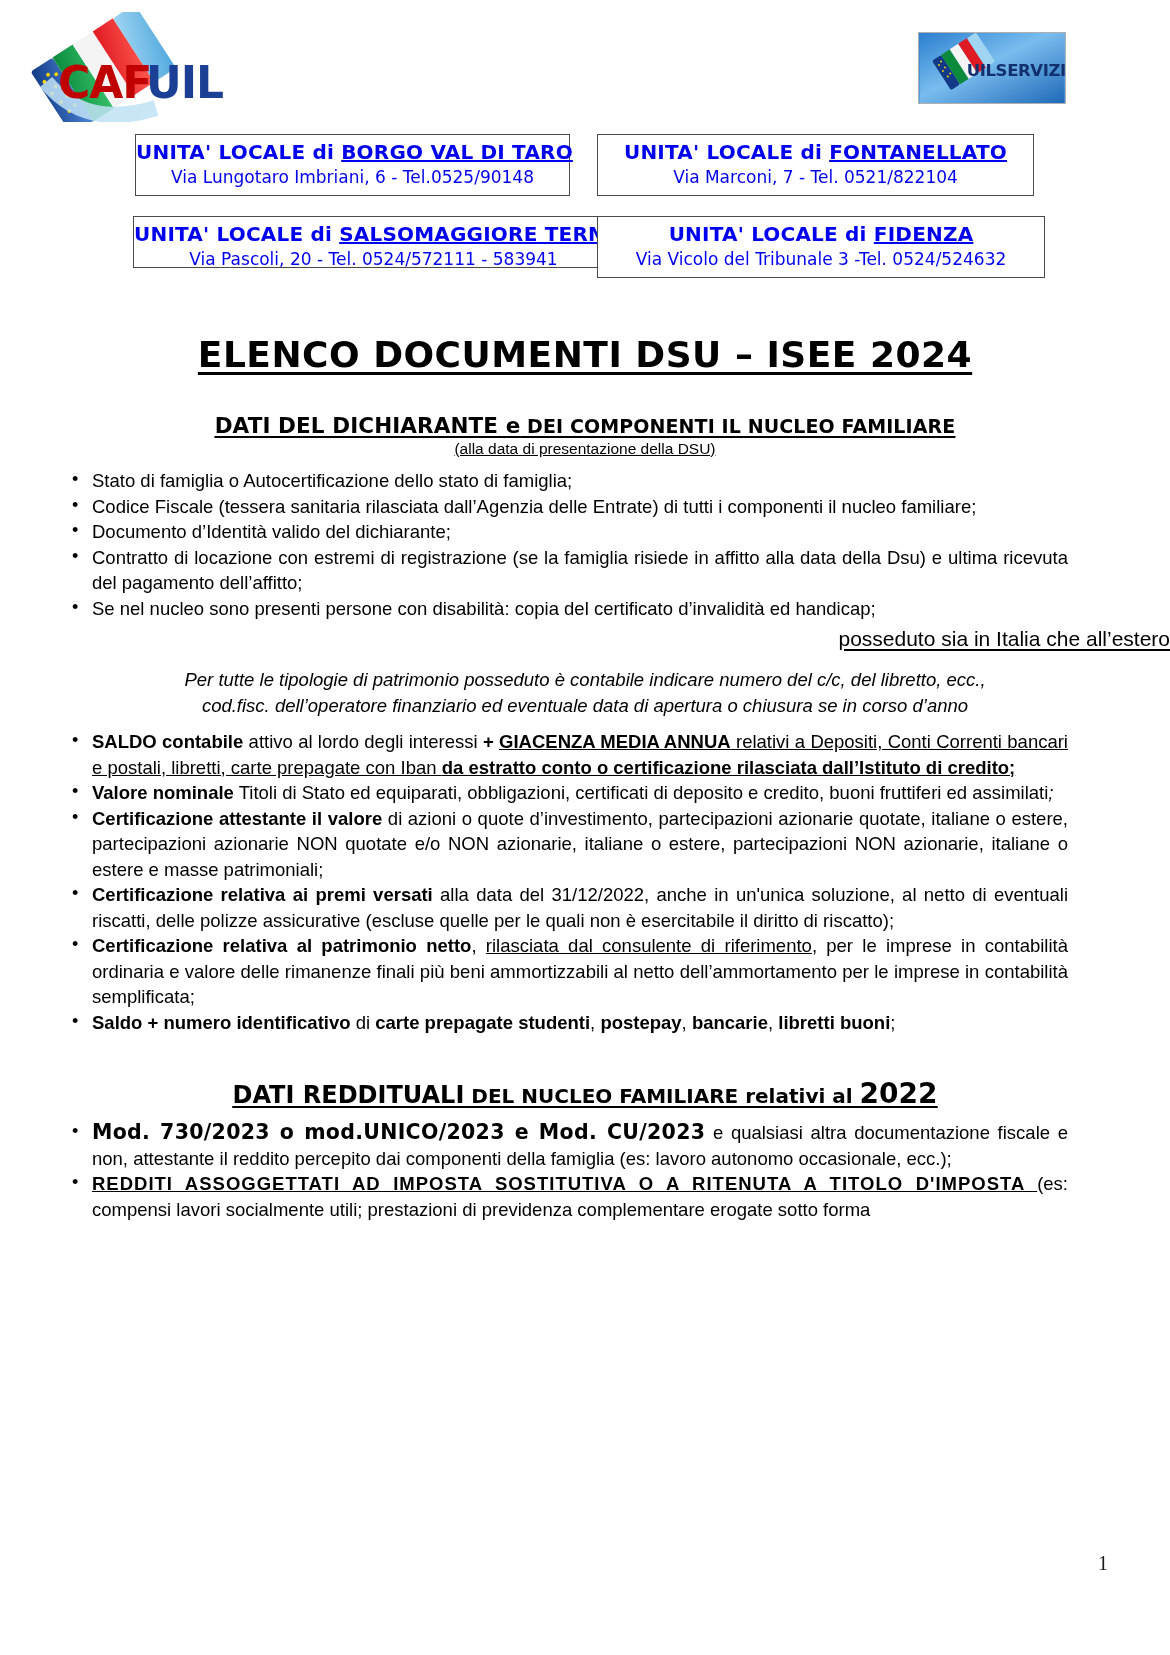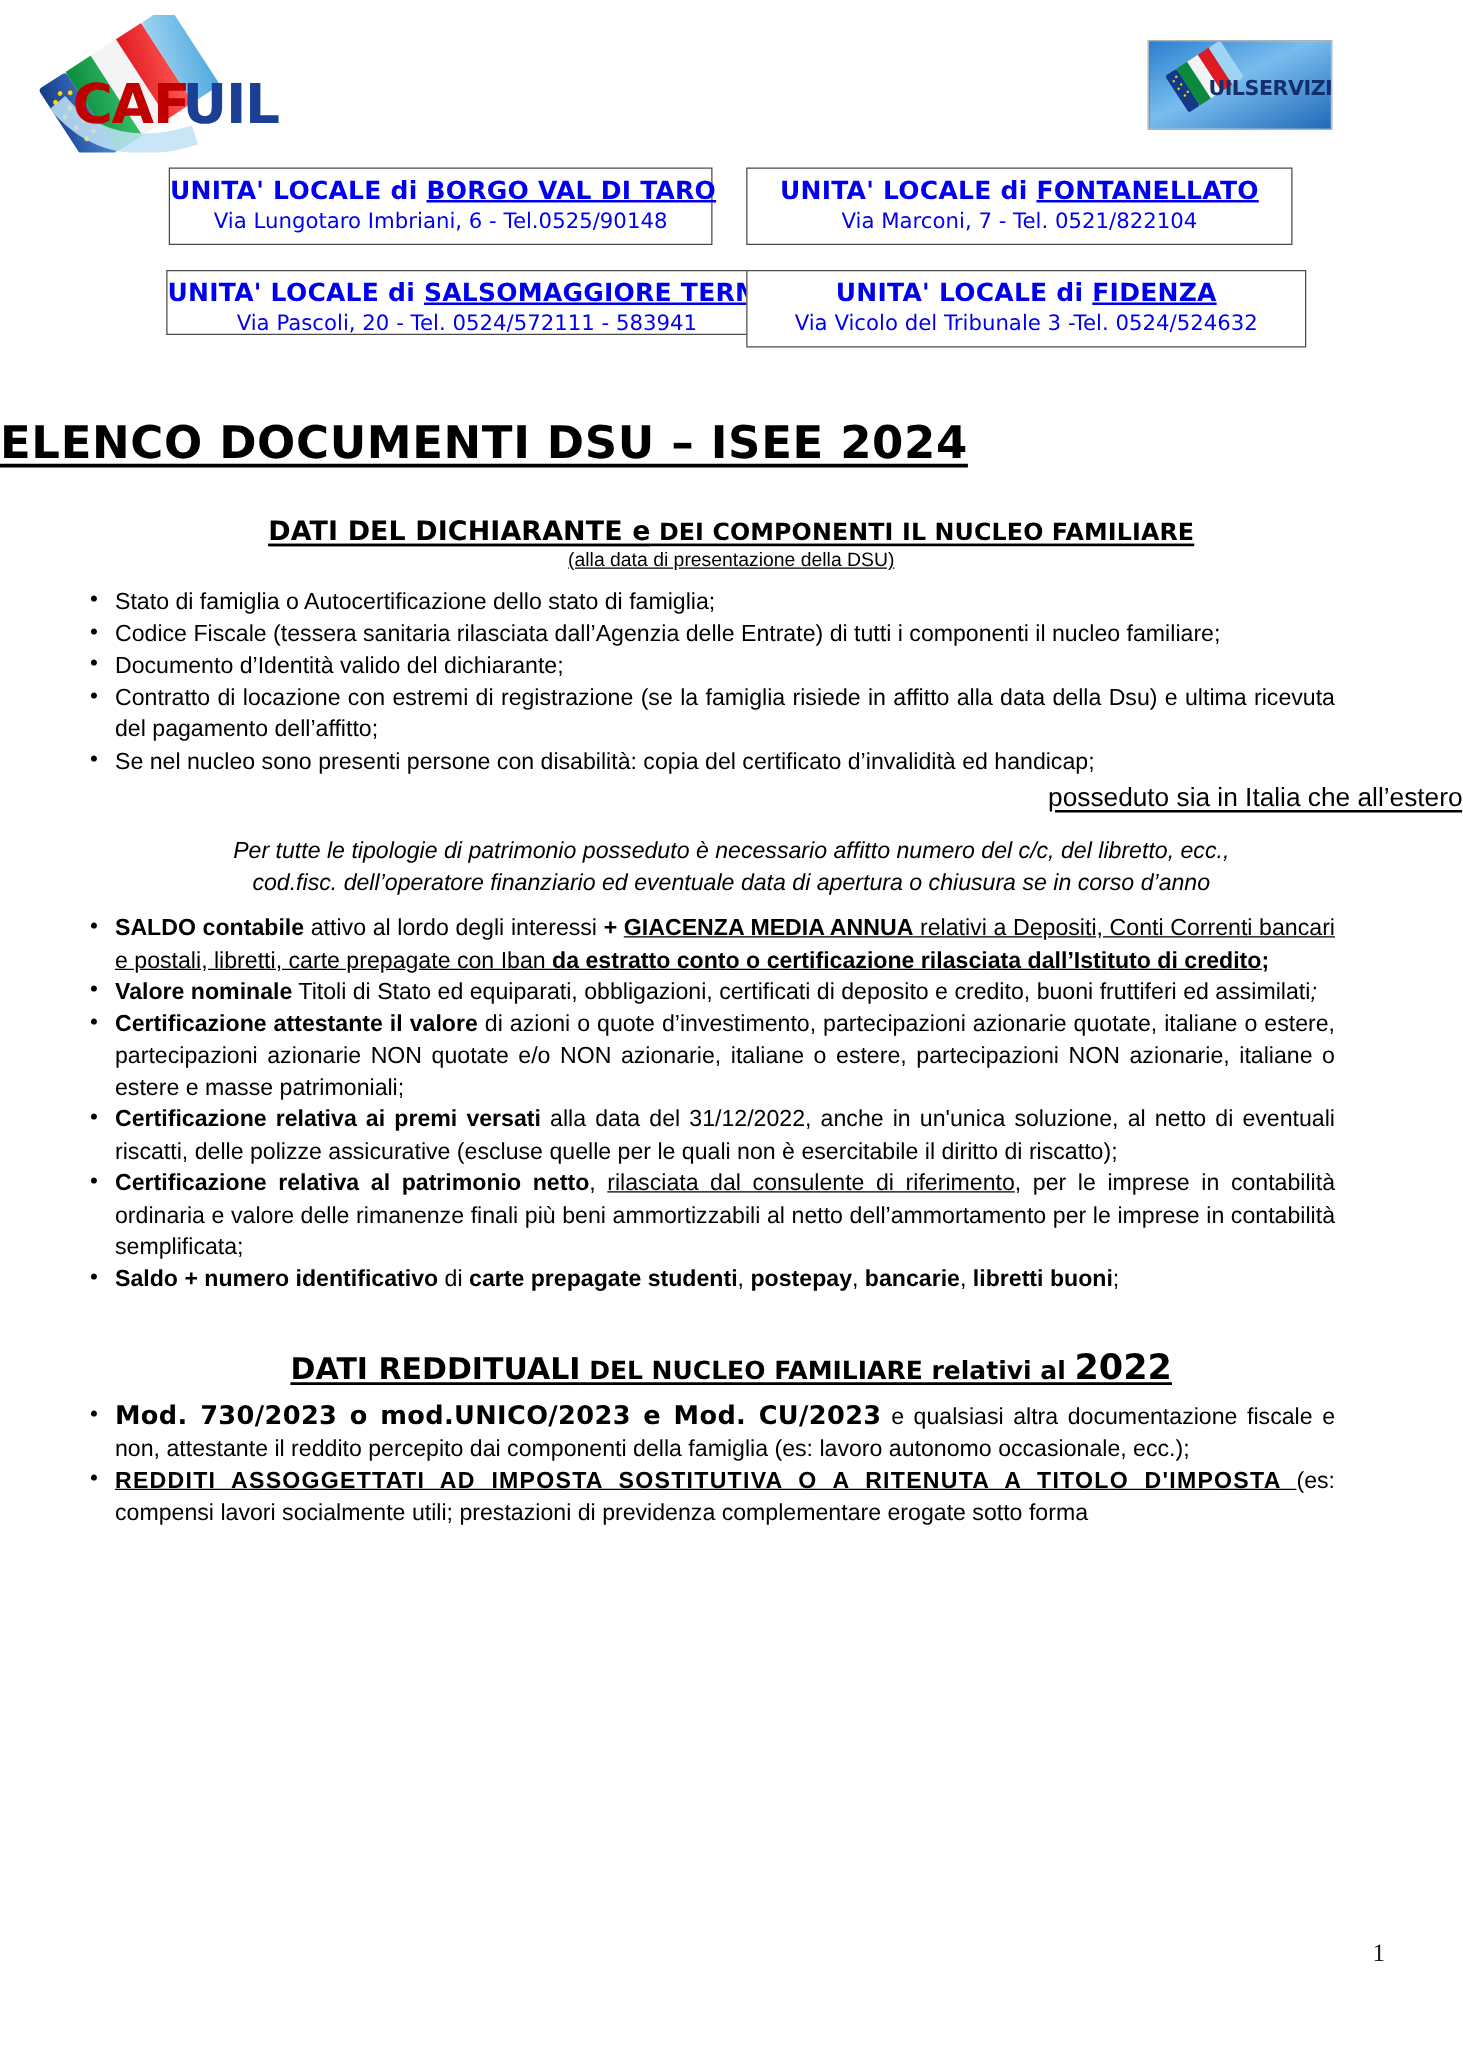--- a/index.html
+++ b/index.html
@@ -86,20 +86,21 @@
   .u2-addr  { font-size: 17px; line-height: 23px; margin-top: 1px; }
 
   
   .content {
     position: absolute;
     left: 0;
     top: 300px;
     width: 1170px;
   }
   .doc-title {
+    text-align: center;
     font-family: "DejaVu Sans", sans-serif;
     font-weight: bold;
     font-size: 36px;
     letter-spacing: 0.5px;
     margin: 34px 0 0 0;
   }
   .doc-title span { text-decoration: underline; text-underline-offset: 5px; }
 
   .sec-head {
     text-align: center;
@@ -324,21 +325,21 @@
       <li><span>Codice Fiscale (tessera sanitaria rilasciata dall’Agenzia delle Entrate) di tutti i componenti il nucleo familiare;</span></li>
       <li><span>Documento d’Identità valido del dichiarante;</span></li>
       <li><span>Contratto di locazione con estremi di registrazione (se la famiglia risiede in affitto alla data della Dsu) e ultima ricevuta del pagamento dell’affitto;</span></li>
       <li><span>Se nel nucleo sono presenti persone con disabilità: copia del certificato d’invalidità ed handicap;</span></li>
     </ul>
 
     <div class="sec2-sub">
       <span>posseduto sia in Italia che all’estero</span>
     </div>
     <div class="sec-note">
-      <span>Per tutte le tipologie di patrimonio posseduto è necessario affitto numero del c/c, del libretto, ecc.,</span><br>
+      <span>Per tutte le tipologie di patrimonio posseduto è contabile indicare numero del c/c, del libretto, ecc.,</span><br>
       <span>cod.fisc. dell’operatore finanziario ed eventuale data di apertura o chiusura se in corso d’anno</span>
     </div>
 
     <ul class="doclist list-b">
       <li>
         <span class="b">SALDO contabile</span><span> attivo al lordo degli interessi </span><span class="b">+ </span><span class="bu">GIACENZA MEDIA ANNUA</span><span class="u"> relativi a Depositi, Conti Correnti bancari e postali, libretti, carte prepagate con Iban </span><span class="bu">da estratto conto o certificazione rilasciata dall’Istituto di credito;</span>
       </li>
       <li>
         <span class="b">Valore nominale</span><span> Titoli di Stato ed equiparati, obbligazioni, certificati di deposito e credito, buoni fruttiferi ed assimilati</span><span class="it">;</span>
       </li>

